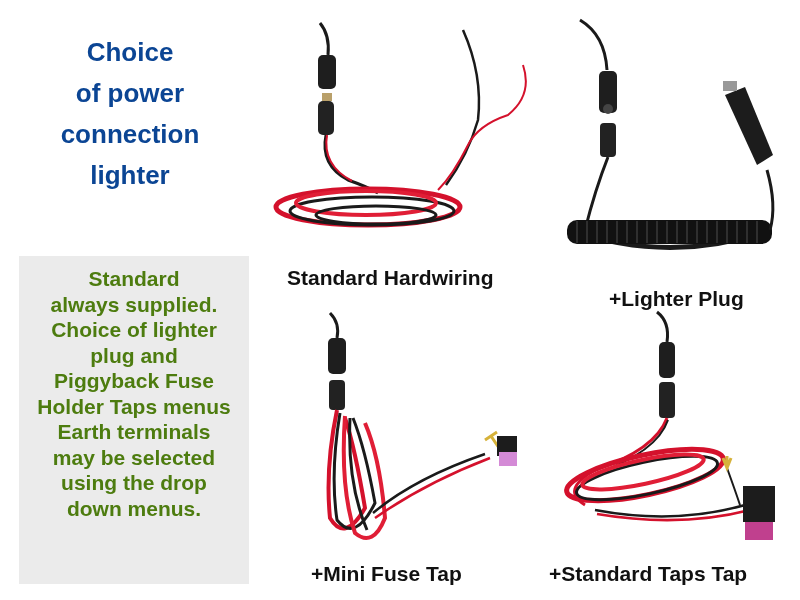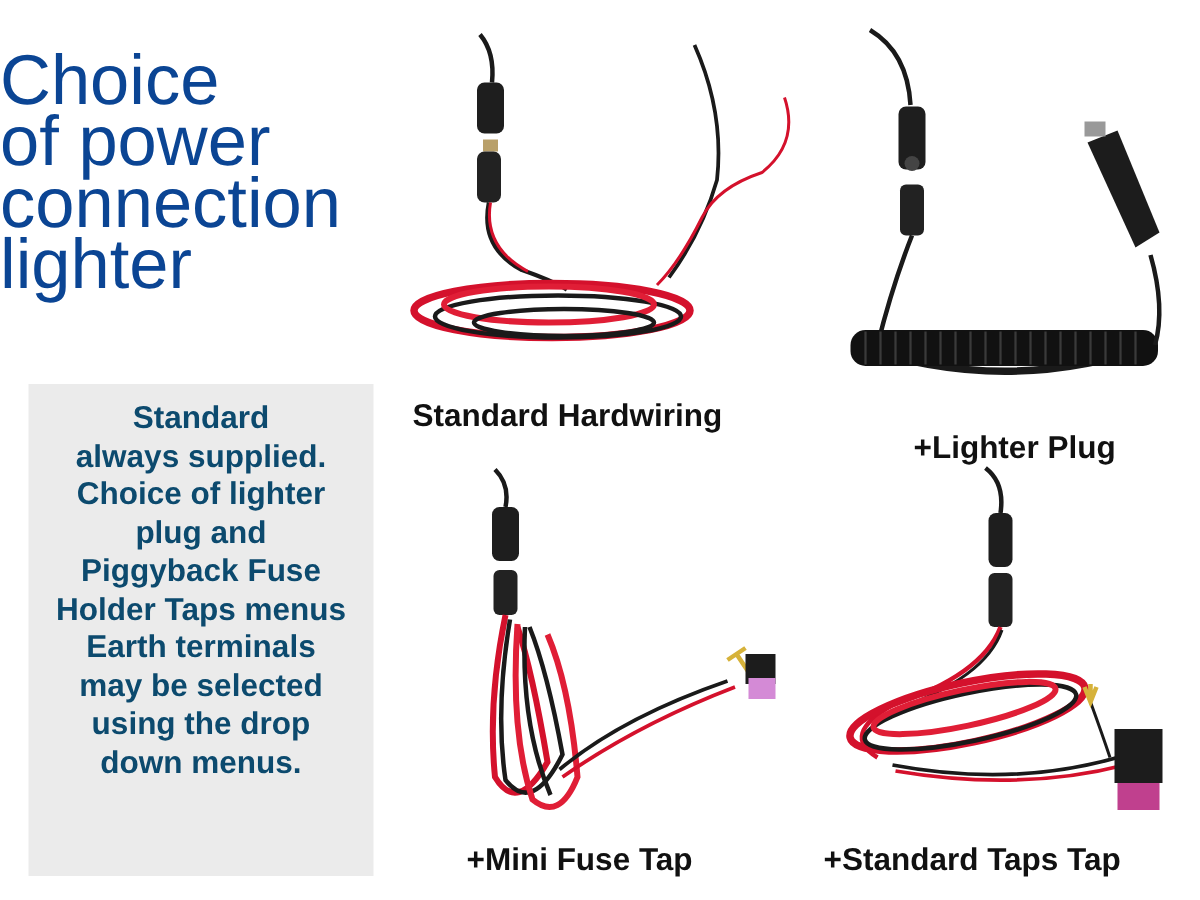--- a/index.html
+++ b/index.html
@@ -1,23 +1,23 @@
 <!DOCTYPE html>
 <html><head>
 <meta charset="utf-8">
 <style>
   html, body { margin:0; padding:0; }
   body { width:800px; height:600px; background:#ffffff; position:relative; overflow:hidden;
          font-family:"Liberation Sans", sans-serif; }
-  .title { position:absolute; left:0; top:32px; width:260px; text-align:left;
-           color:#0b4594; font-weight:normal; font-size:47px; line-height:41px; }
+  .title { position:absolute; left:0; top:32px; width:260px; text-align:center;
+           color:#0b4594; font-weight:bold; font-size:26px; line-height:41px; }
   .title span { display:block; }
   .infobox { position:absolute; left:19px; top:256px; width:230px; height:328px;
              background:#ebebeb; box-sizing:border-box; padding:10px 4px 0 4px; }
-  .infobox p { margin:0; text-align:center; font-weight:bold; font-size:21px; line-height:25.5px; color:#0c4a6e; }
+  .infobox p { margin:0; text-align:center; font-weight:bold; font-size:21px; line-height:25.5px; color:#4d7c0f; }
   .caption { position:absolute; font-weight:bold; font-size:21px; color:#111; white-space:nowrap; }
   .photo { position:absolute; }
   .photo svg { width:100%; height:100%; display:block; }
 </style>
 </head>
 <body>
 
 <div class="title">
   <span>Choice</span>
   <span>of power</span>
@@ -47,21 +47,21 @@
     <path d="M58 120 Q52 150 80 165 Q100 172 110 178" stroke="#1a1a1a" stroke-width="3" fill="none"></path>
     <path d="M59 120 Q54 150 84 166" stroke="#d4112c" stroke-width="2" fill="none"></path>
     <path d="M195 15 Q215 60 210 105 Q200 140 178 170" stroke="#1a1a1a" stroke-width="2.5" fill="none"></path>
     <path d="M255 50 Q265 80 240 100 Q210 110 200 130 Q185 160 170 175" stroke="#d4112c" stroke-width="2" fill="none"></path>
     <ellipse cx="100" cy="192" rx="92" ry="18" stroke="#d4112c" stroke-width="5" fill="none"></ellipse>
     <ellipse cx="104" cy="196" rx="82" ry="14" stroke="#1a1a1a" stroke-width="3" fill="none"></ellipse>
     <ellipse cx="98" cy="188" rx="70" ry="12" stroke="#e01e36" stroke-width="4" fill="none"></ellipse>
     <ellipse cx="108" cy="200" rx="60" ry="9" stroke="#1a1a1a" stroke-width="3" fill="none"></ellipse>
   </svg>
 </div>
-<div class="caption" style="left:275px;top:266px;">Standard Hardwiring</div>
+<div class="caption" style="left:287px;top:266px;">Standard Hardwiring</div>
 
 <div class="photo" style="left:545px;top:15px;width:250px;height:245px;">
   <svg viewBox="0 0 250 245">
     <path d="M35 5 Q60 20 62 55" stroke="#1a1a1a" stroke-width="3" fill="none"></path>
     <rect x="54" y="56" width="18" height="42" rx="5" fill="#1e1e1e"></rect>
     <circle cx="63" cy="94" r="5" fill="#444"></circle>
     <rect x="55" y="108" width="16" height="34" rx="4" fill="#222"></rect>
     <path d="M63 142 Q50 175 40 215" stroke="#1a1a1a" stroke-width="3" fill="none"></path>
     <g stroke="#1a1a1a" stroke-width="5" fill="none">
       <path d="M25 215 Q125 250 225 215"></path>

